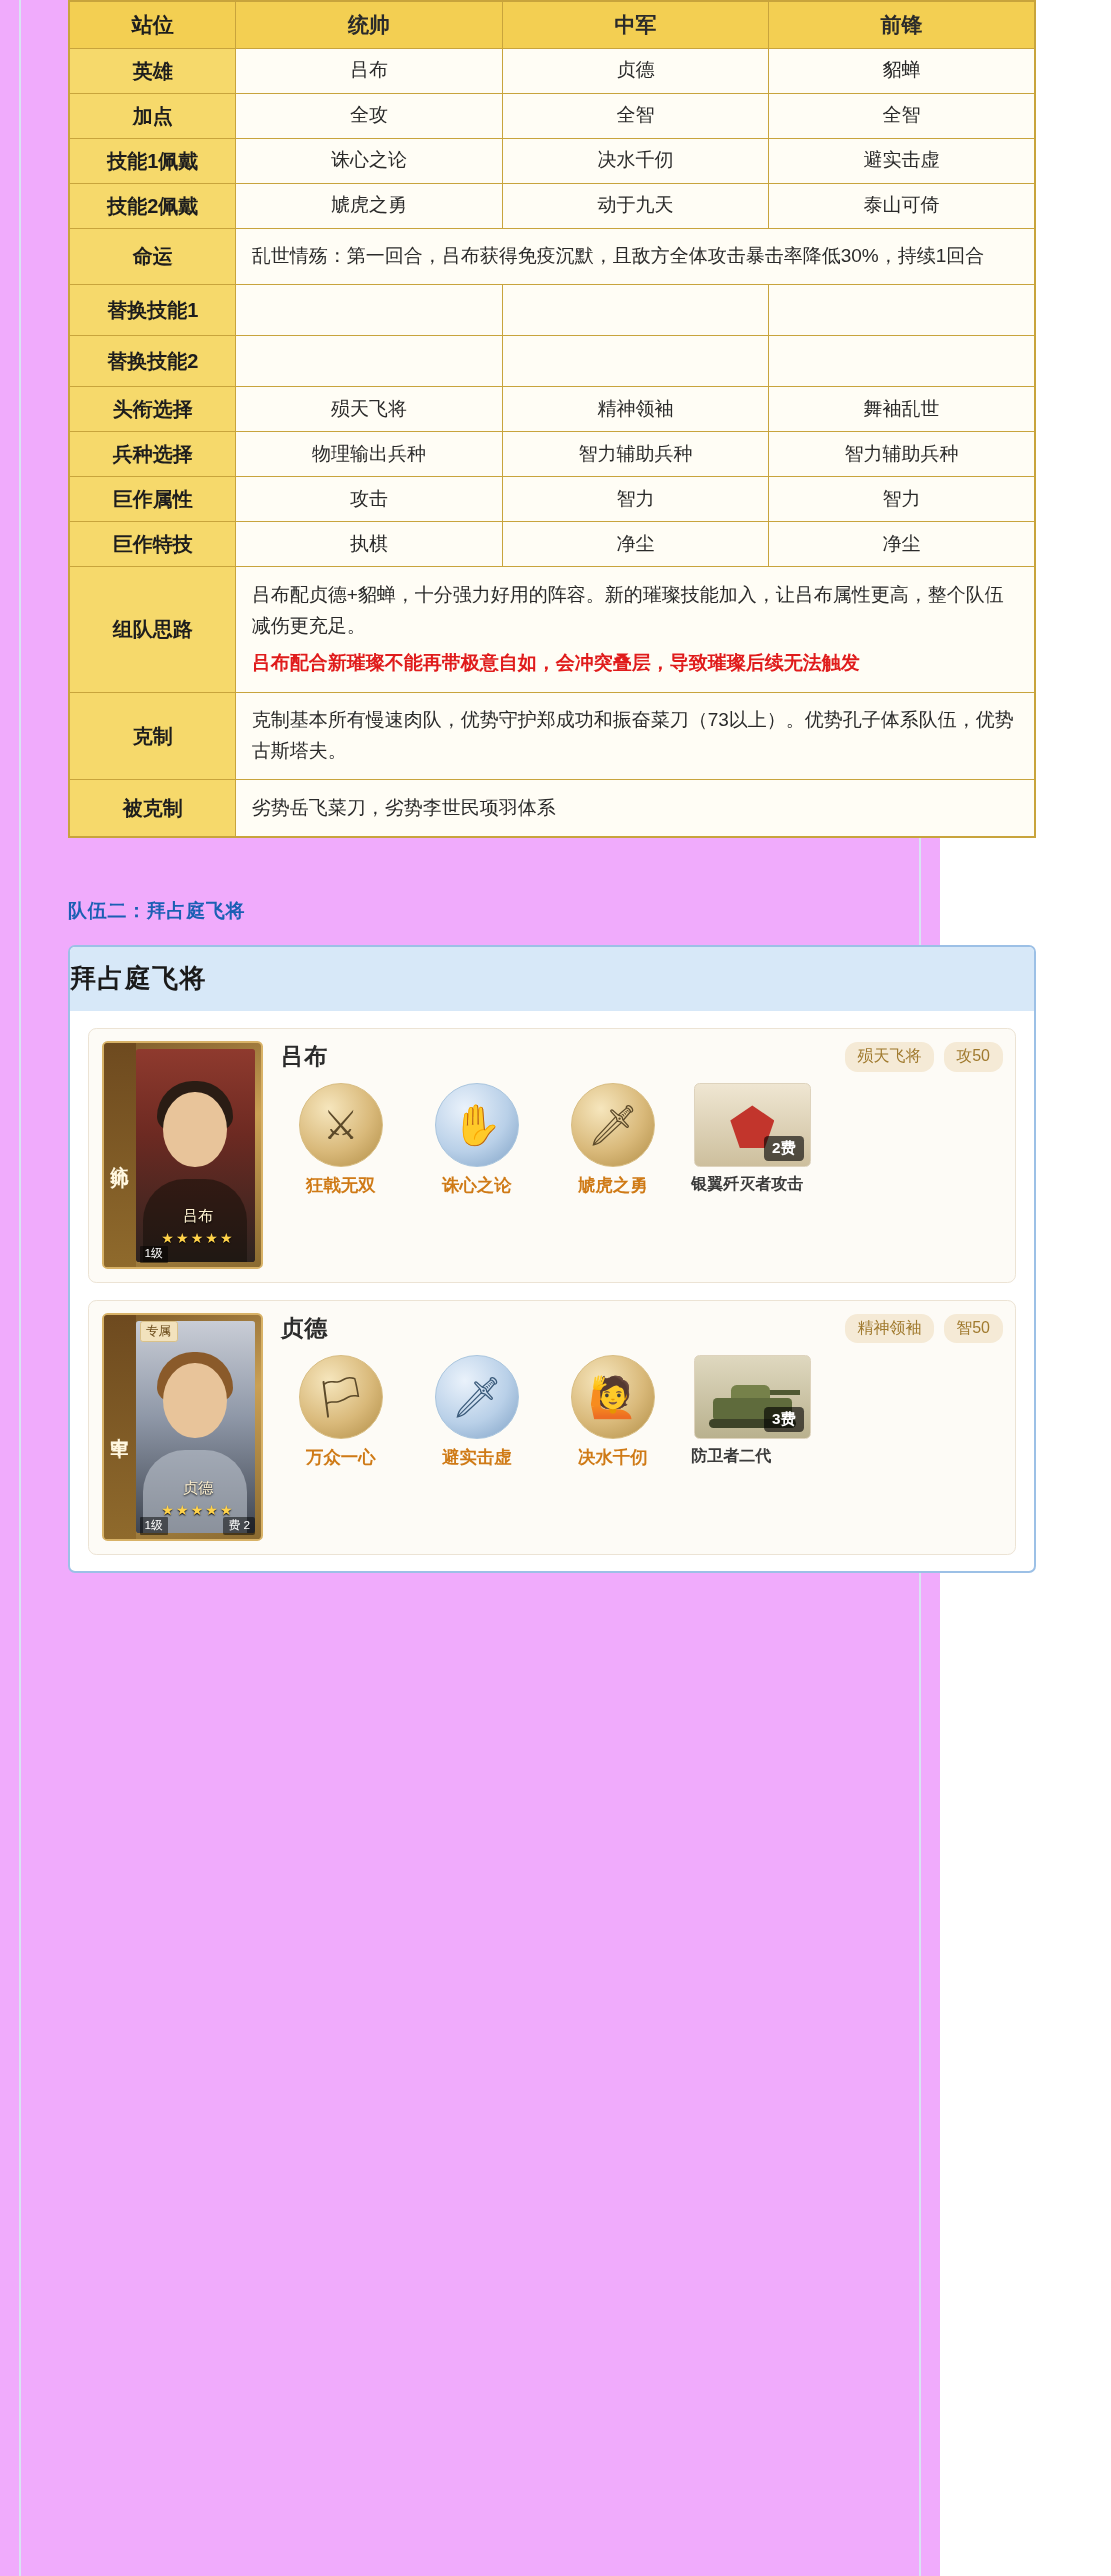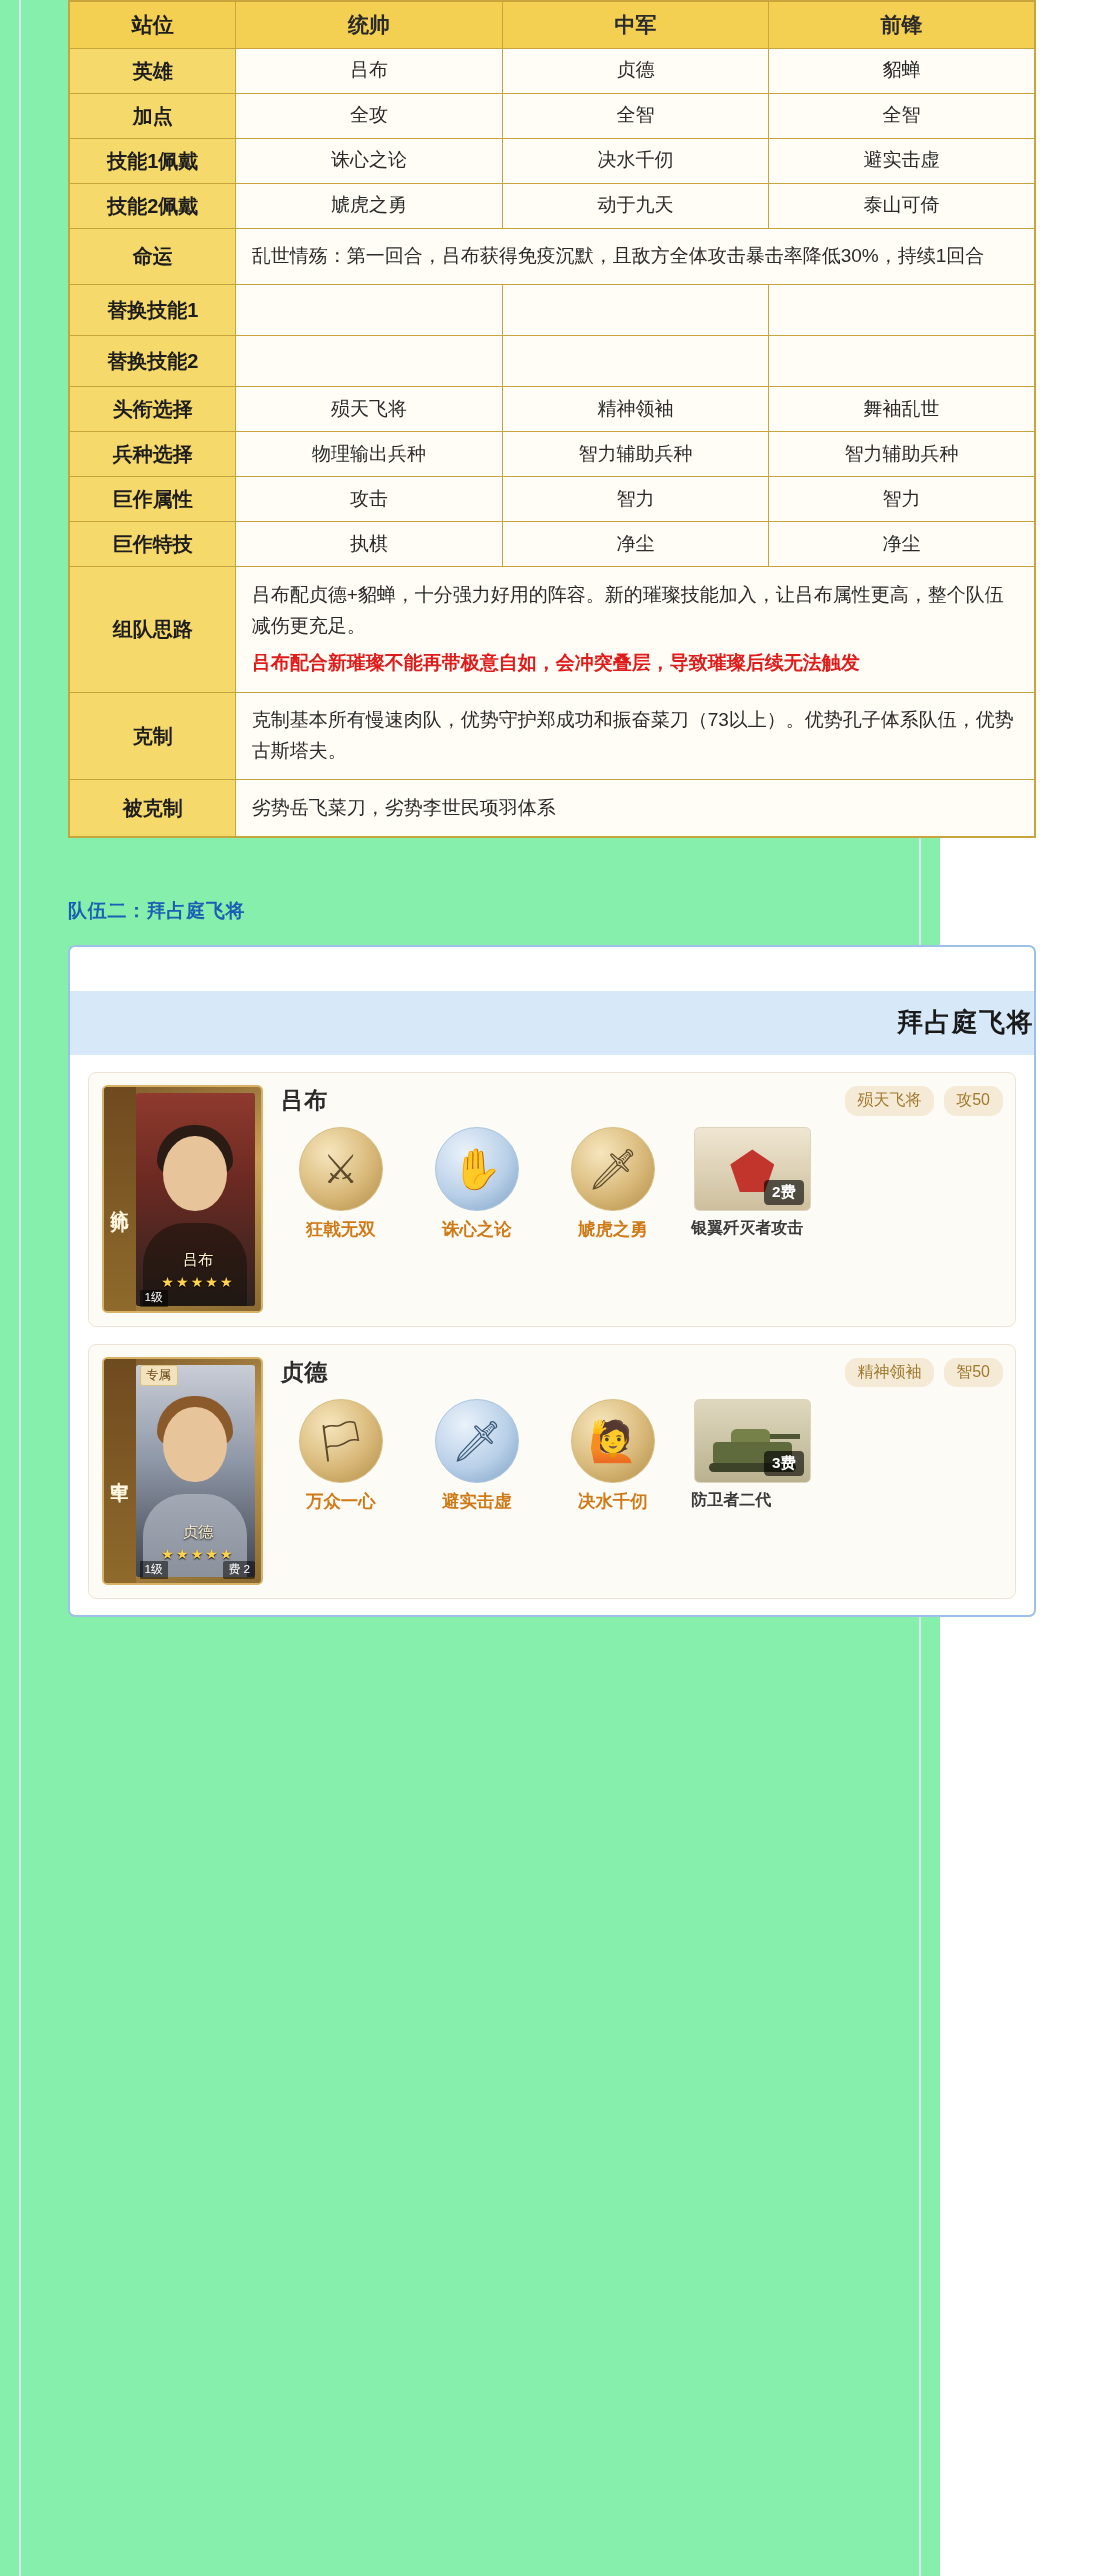--- a/index.html
+++ b/index.html
@@ -9,21 +9,21 @@
   }
   body {
     width: 1111px;
     font-family: "Liberation Sans", "DejaVu Sans", sans-serif;
     color: #222;
   }
   .page {
     position: relative;
     width: 940px;
     min-height: 2576px;
-    background: #86efac;
+    background: #f0abfc;
     box-sizing: border-box;
   }
   
   .rail {
     position: absolute;
     top: 0;
     bottom: 0;
     width: 2.1px;
     background: #d8e4f2;
   }
@@ -96,27 +96,26 @@
     margin-left: 68px;
     width: 968px;
     border: 2.1px solid #9cc0e6;
     border-radius: 7px;
     background: #ffffff;
     box-sizing: border-box;
     overflow: hidden;
   }
   .team-card-title {
     background: #d7e8f8;
-    text-align: right;
+    text-align: left;
     font-size: 26px;
     font-weight: bold;
     color: #1a1a1a;
     padding: 14px 0 15.3px 0;
     letter-spacing: 1.4px;
-    margin-top: 44px;
   }
   .unit-row {
     margin: 16.7px 18px;
     border: 1.4px solid #ece3d4;
     border-radius: 8.3px;
     background: #fdfbf6;
     padding: 12.5px 12.5px;
     display: flex;
     align-items: stretch;
     box-sizing: border-box;

